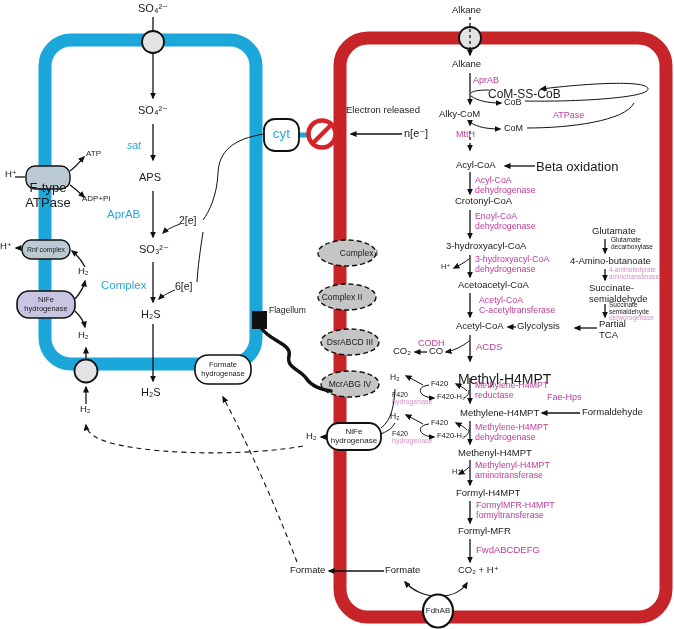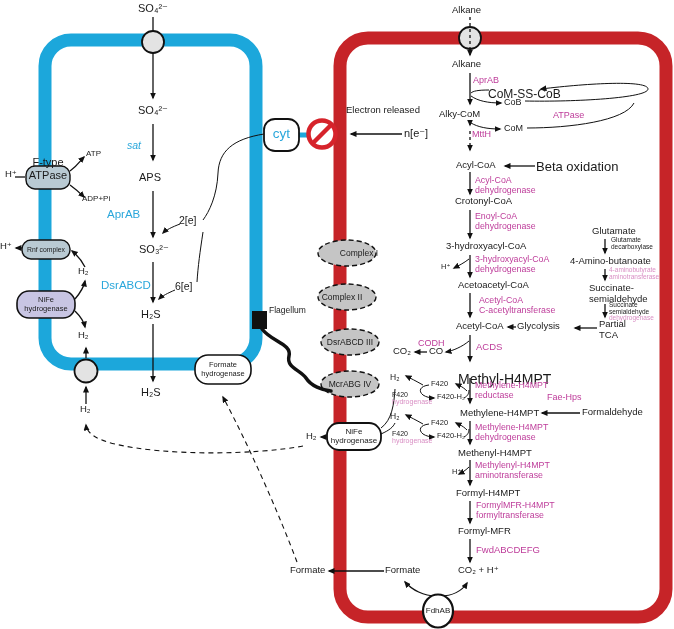--- a/index.html
+++ b/index.html
@@ -139,33 +139,33 @@
   </g>
 </svg>
 
 <div class="lab" style="left:138px;top:2px;font-size:11px">SO₄²⁻</div>
 <div class="lab" style="left:138px;top:104px;font-size:11px">SO₄²⁻</div>
 <div class="lab blu ital" style="left:127px;top:140px;font-size:10.5px">sat</div>
 <div class="lab" style="left:139px;top:171px;font-size:11px">APS</div>
 <div class="lab blu" style="left:107px;top:208px;font-size:11.5px">AprAB</div>
 <div class="lab" style="left:179px;top:215px;font-size:10.5px">2[e]</div>
 <div class="lab" style="left:139px;top:243px;font-size:11px">SO₃²⁻</div>
-<div class="lab blu" style="left:101px;top:279px;font-size:11.5px">DsrABCD</div>
+<div class="lab blu" style="left:101px;top:279px;font-size:11.5px">Complex</div>
 <div class="lab" style="left:175px;top:281px;font-size:10.5px">6[e]</div>
 <div class="lab" style="left:141px;top:308px;font-size:11px">H₂S</div>
 <div class="lab" style="left:141px;top:386px;font-size:11px">H₂S</div>
 <div class="lab" style="left:5px;top:169px;font-size:9.5px">H⁺</div>
 <div class="lab" style="left:86px;top:150px;font-size:8px">ATP</div>
 <div class="lab" style="left:82px;top:195px;font-size:8px">ADP+Pi</div>
 <div class="lab" style="left:0px;top:241px;font-size:9.5px">H⁺</div>
 <div class="lab" style="left:78px;top:266px;font-size:9.5px">H₂</div>
 <div class="lab" style="left:78px;top:330px;font-size:9.5px">H₂</div>
 <div class="lab" style="left:80px;top:404px;font-size:9.5px">H₂</div>
 <div class="lab" style="left:269px;top:306px;font-size:8.5px">Flagellum</div>
-<div class="lab ctr" style="left:26px;top:157px;width:44px;height:23px;font-size:11px">F-type
+<div class="lab ctr" style="left:26px;top:184px;width:44px;height:23px;font-size:13px">F-type
 ATPase</div>
 <div class="lab ctr" style="left:22px;top:240px;width:48px;height:19px;font-size:6.8px">Rnf complex</div>
 <div class="lab ctr" style="left:17px;top:291px;width:58px;height:27px;font-size:7.5px">NiFe
 hydrogenase</div>
 <div class="lab ctr" style="left:195px;top:355px;width:56px;height:29px;font-size:7.5px">Formate
 hydrogenase</div>
 <div class="lab ctr blu" style="left:264px;top:119px;width:35px;height:30px;font-size:13.5px">cyt</div>
 
 <div class="lab" style="left:346px;top:105px;font-size:9.5px">Electron released</div>
 <div class="lab" style="left:404px;top:127px;font-size:11px">n[e⁻]</div>
@@ -174,21 +174,21 @@
 <div class="lab ctr" style="left:321px;top:336px;width:58px;height:13px;font-size:8.5px">DsrABCD III</div>
 <div class="lab ctr" style="left:321px;top:378px;width:58px;height:13px;font-size:8.5px">McrABG IV</div>
 
 <div class="lab" style="left:452px;top:5px;font-size:9.5px">Alkane</div>
 <div class="lab" style="left:452px;top:59px;font-size:9.5px">Alkane</div>
 <div class="lab mag" style="left:473px;top:75px;font-size:9px">AprAB</div>
 <div class="lab" style="left:488px;top:88px;font-size:12px">CoM-SS-CoB</div>
 <div class="lab" style="left:504px;top:97px;font-size:9px">CoB</div>
 <div class="lab" style="left:439px;top:109px;font-size:9.5px">Alky-CoM</div>
 <div class="lab mag" style="left:553px;top:110px;font-size:9px">ATPase</div>
-<div class="lab mag" style="left:472px;top:129px;font-size:9px">MttH</div>
+<div class="lab mag" style="left:456px;top:129px;font-size:9px">MttH</div>
 <div class="lab" style="left:504px;top:123px;font-size:9px">CoM</div>
 <div class="lab" style="left:456px;top:160px;font-size:9.5px">Acyl-CoA</div>
 <div class="lab" style="left:536px;top:160px;font-size:13px">Beta oxidation</div>
 <div class="lab mag" style="left:475px;top:176px;font-size:8.8px">Acyl-CoA
 dehydrogenase</div>
 <div class="lab" style="left:455px;top:196px;font-size:9.5px">Crotonyl-CoA</div>
 <div class="lab mag" style="left:475px;top:212px;font-size:8.8px">Enoyl-CoA
 dehydrogenase</div>
 <div class="lab" style="left:446px;top:241px;font-size:9.5px">3-hydroxyacyl-CoA</div>
 <div class="lab" style="left:441px;top:263px;font-size:7.5px">H⁺</div>

